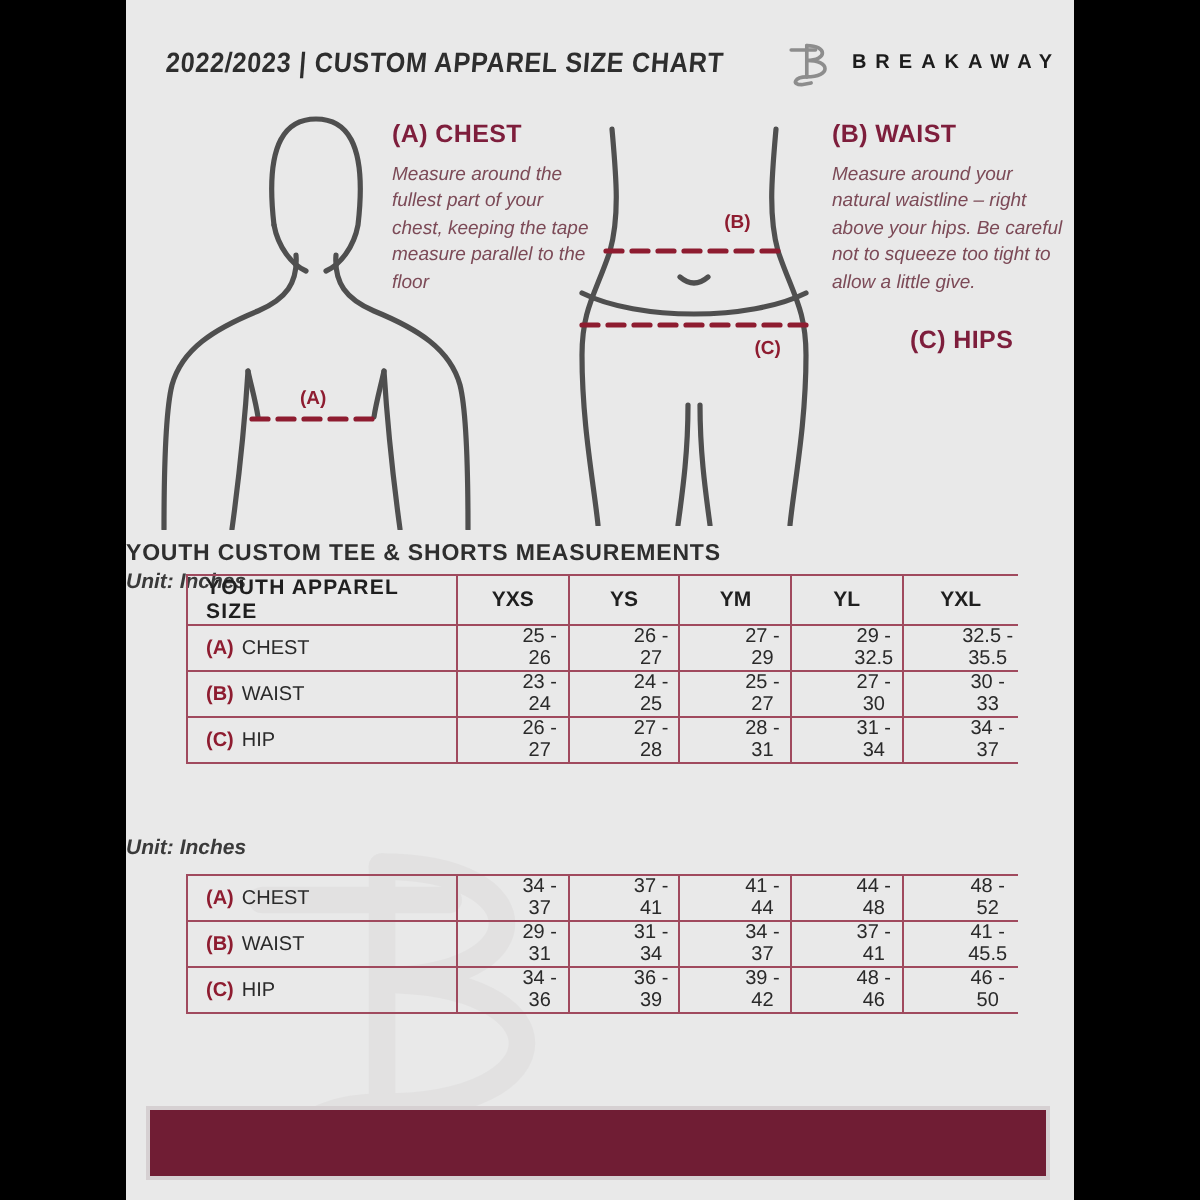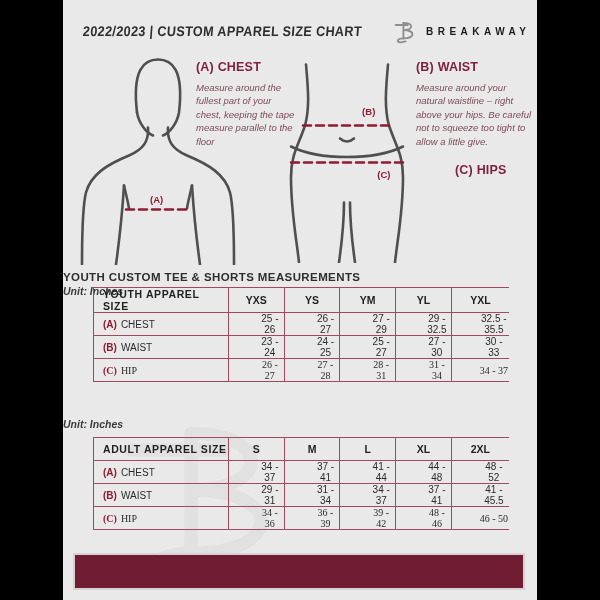--- a/index.html
+++ b/index.html
@@ -46,21 +46,21 @@
 
   
   .sec-title{position:absolute;left:0;width:100%;text-align:left;font-size:11.5px;font-weight:700;letter-spacing:.4px;color:var(--ink);}
   .sec-unit{position:absolute;left:0;width:100%;font-size:10.5px;font-style:italic;font-weight:600;color:#3a3a3a;}
 
   
   .tblwrap{position:absolute;left:30px;width:416px;}
   table.size{border-collapse:collapse;width:100%;table-layout:fixed;}
   table.size tr{height:23px;}
   table.size th,table.size td{border-top:1.5px solid var(--line);vertical-align:middle;}
-  table.size tr:last-child th,table.size tr:last-child td{border-bottom:1.5px solid var(--line);font-family:Liberation Serif, serif;}
+  table.size tr:last-child th,table.size tr:last-child td{border-bottom:1.5px solid var(--line);}
   table.size .lbl{border-left:1.5px solid var(--line);text-align:left;padding-left:9px;}
   table.size th:not(.lbl),table.size td:not(.lbl){border-left:1.5px solid var(--line);text-align:center;}
   th.lbl{font-weight:400;font-size:9.5px;letter-spacing:.6px;color:#2a2a2a;}
   table.size th{font-weight:700;font-size:10.5px;color:#1f1f1f;}
   table.size td{font-size:10px;color:#2a2a2a;padding-left:27px;}
   td.lbl{font-size:10.5px;}
   .mk{color:var(--dash);font-weight:700;margin-right:4px;}
 
   .youth-title{top:271px;} .youth-unit{top:285px;} .youth-tbl{top:287px;}
   .adult-title{top:404px;} .adult-unit{top:418px;} .adult-tbl{top:437px;}
@@ -192,28 +192,20 @@
       <table class="size">
         <colgroup>
             <col style="width:32.5%">
             <col style="width:13.4%">
             <col style="width:13.4%">
             <col style="width:13.4%">
             <col style="width:13.4%">
             <col style="width:13.9%">
           </colgroup>
         <tbody>
-            <tr>
-          <th class="lbl">ADULT APPAREL SIZE</th>
-          <th>S</th>
-          <th>M</th>
-          <th>L</th>
-          <th>XL</th>
-          <th>2XL</th>
-        </tr>
         <tr>
           <td class="lbl"><span class="mk">(A)</span><span>CHEST</span></td>
           <td>34 - 37</td>
           <td>37 - 41</td>
           <td>41 - 44</td>
           <td>44 - 48</td>
           <td>48 - 52</td>
         </tr>
         <tr>
           <td class="lbl"><span class="mk">(B)</span><span>WAIST</span></td>

